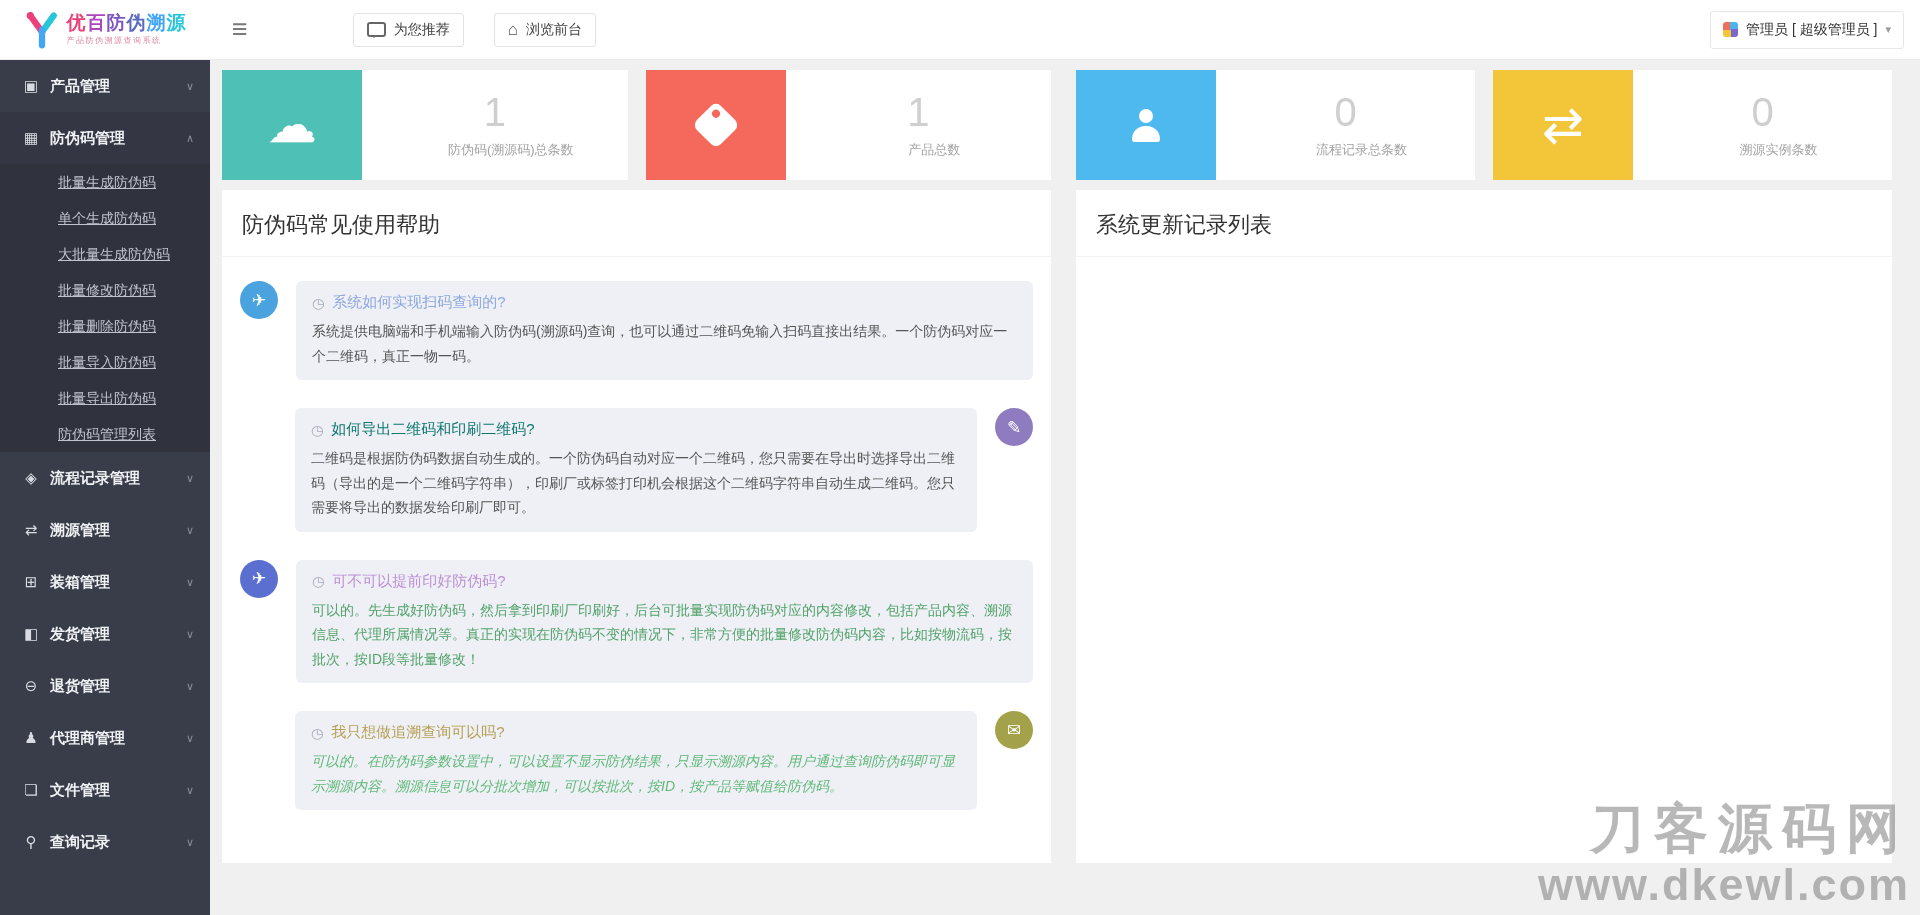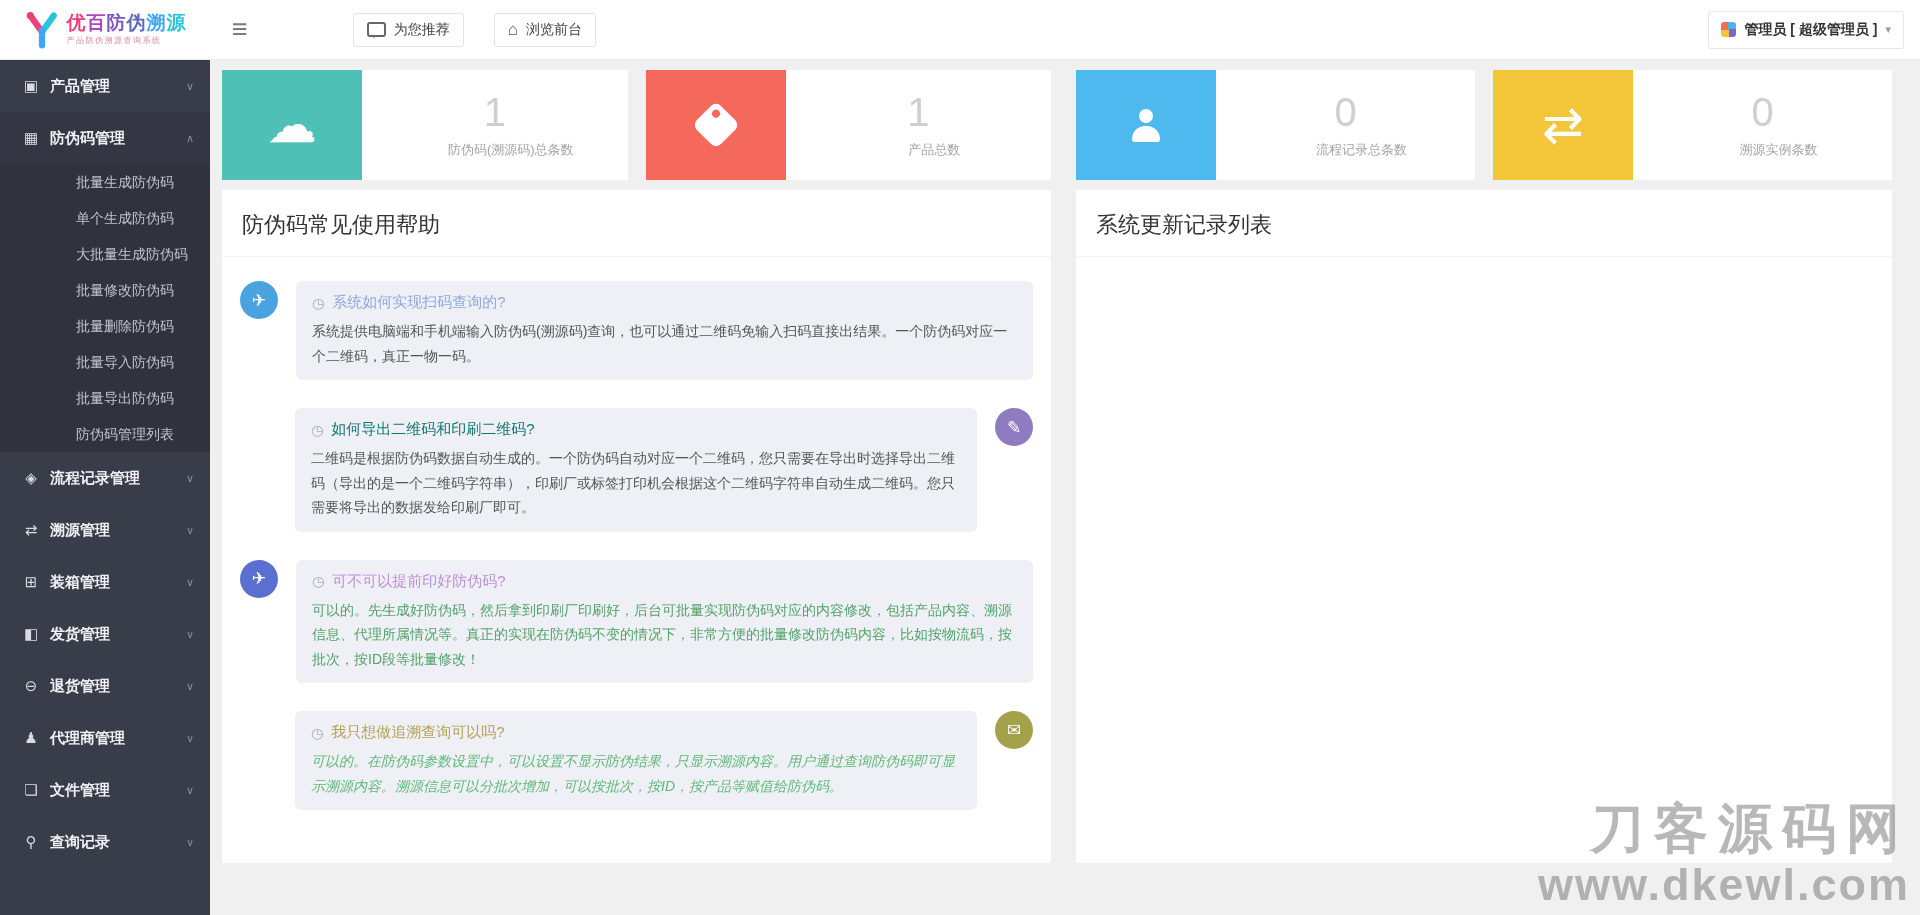--- a/index.html
+++ b/index.html
@@ -14,34 +14,34 @@
   .logo-title{font-size:19px;font-weight:bold;letter-spacing:1px;white-space:nowrap;}
   .logo-sub{font-size:8px;color:#d987a3;letter-spacing:1.5px;margin-top:3px;white-space:nowrap;}
   .hamburger{font-size:27px;color:#7a7a7a;margin-left:22px;cursor:pointer;line-height:1;}
   .hbtns{display:flex;gap:30px;margin-left:105px;}
   .hbtn{display:flex;align-items:center;gap:8px;height:34px;padding:0 13px;background:#fff;
         border:1px solid #e3e3e3;border-radius:3px;font-size:14px;color:#444;cursor:pointer;}
   .ic-comment{width:15px;height:11px;border:2px solid #666;border-radius:3px;position:relative;display:inline-block;}
   .ic-comment::after{content:'';position:absolute;left:2px;bottom:-6px;border:3px solid transparent;border-top-color:#666;}
   .ic-home{font-size:17px;color:#555;line-height:1;}
   .admin{margin-left:auto;margin-right:16px;display:flex;align-items:center;gap:8px;height:36px;
-         padding:0 12px;border:1px solid #e6e6e6;border-radius:3px;font-size:14px;color:#333;cursor:pointer;background:#fff;font-weight:bold;}
+         padding:0 12px;border:1px solid #e6e6e6;border-radius:3px;font-size:14px;color:#333;cursor:pointer;background:#fff;}
   .admin-ic{width:15px;height:15px;border-radius:3px;flex:none;
             background:conic-gradient(#4db3e8 0 25%,#7b68c9 0 50%,#f2c638 0 75%,#ee6e5c 0);}
   .caret{color:#999;font-size:11px;}
 
   
   .sidebar{position:absolute;top:60px;left:0;width:210px;bottom:0;background:#393D49;z-index:9;overflow:hidden;}
   .nav-item{height:52px;display:flex;align-items:center;padding:0 16px 0 20px;color:#f0f1f4;
             font-size:15px;font-weight:bold;cursor:pointer;}
   .nav-item.expanded{background:#343743;}
   .nav-ic{width:22px;margin-right:8px;font-size:15px;color:#d8dbe2;font-weight:normal;text-align:center;flex:none;}
   .nav-chev{margin-left:auto;font-size:11px;color:#8a8f9b;font-weight:normal;}
   .submenu{background:#30333d;list-style:none;margin:0;padding:0;}
-  .submenu-item{height:36px;line-height:36px;padding-left:76px;font-size:14px;color:#c0c3cc;cursor:pointer;white-space:nowrap;}
+  .submenu-item{height:36px;line-height:36px;padding-left:58px;font-size:14px;color:#c0c3cc;cursor:pointer;white-space:nowrap;text-decoration:underline;}
 
   
   .main{position:absolute;left:210px;top:60px;right:0;bottom:0;padding:10px 28px 0 12px;box-sizing:border-box;}
   .cols{display:grid;grid-template-columns:829px 816px;column-gap:25px;}
   .pair{display:grid;grid-template-columns:1fr 1fr;column-gap:18px;}
   .stat-card{height:110px;background:#fff;display:flex;overflow:hidden;cursor:pointer;}
   .stat-icon{width:140px;flex:none;display:flex;align-items:center;justify-content:center;color:#fff;}
   .stat-glyph{font-size:50px;line-height:1;}
   .stat-body{flex:1;display:flex;flex-direction:column;align-items:center;justify-content:center;}
   .stat-value{font-size:40px;color:#cfcfcf;line-height:1;}

